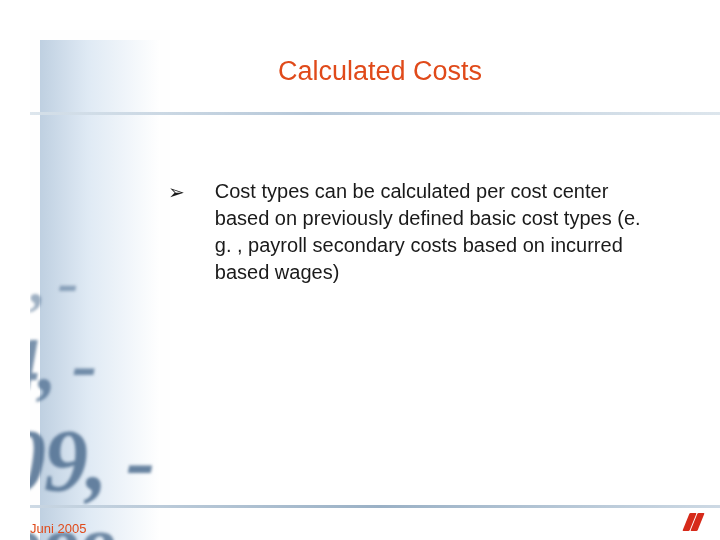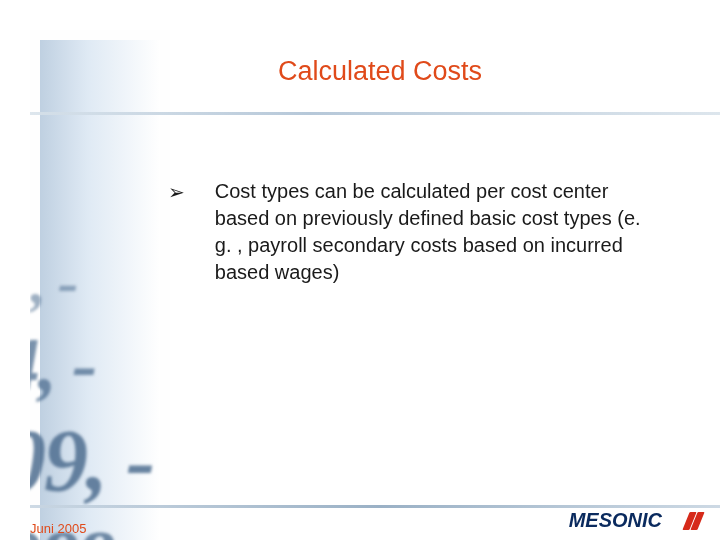--- a/index.html
+++ b/index.html
@@ -165,15 +165,14 @@
   <div class="bullet-row">
     <span class="bullet-glyph">➢</span>
     <span class="bullet-text">Cost types can be calculated per cost center based on previously defined basic cost types (e. g. , payroll secondary costs based on incurred based wages)</span>
   </div>
 </div>
 
 <div class="bottom-rule"></div>
 <div class="footer-date">Juni 2005</div>
 
 <div class="logo">
-  <span class="logo-text">MESONIC</span>
   <span class="logo-slash"></span>
 </div>
 
 </body></html>

